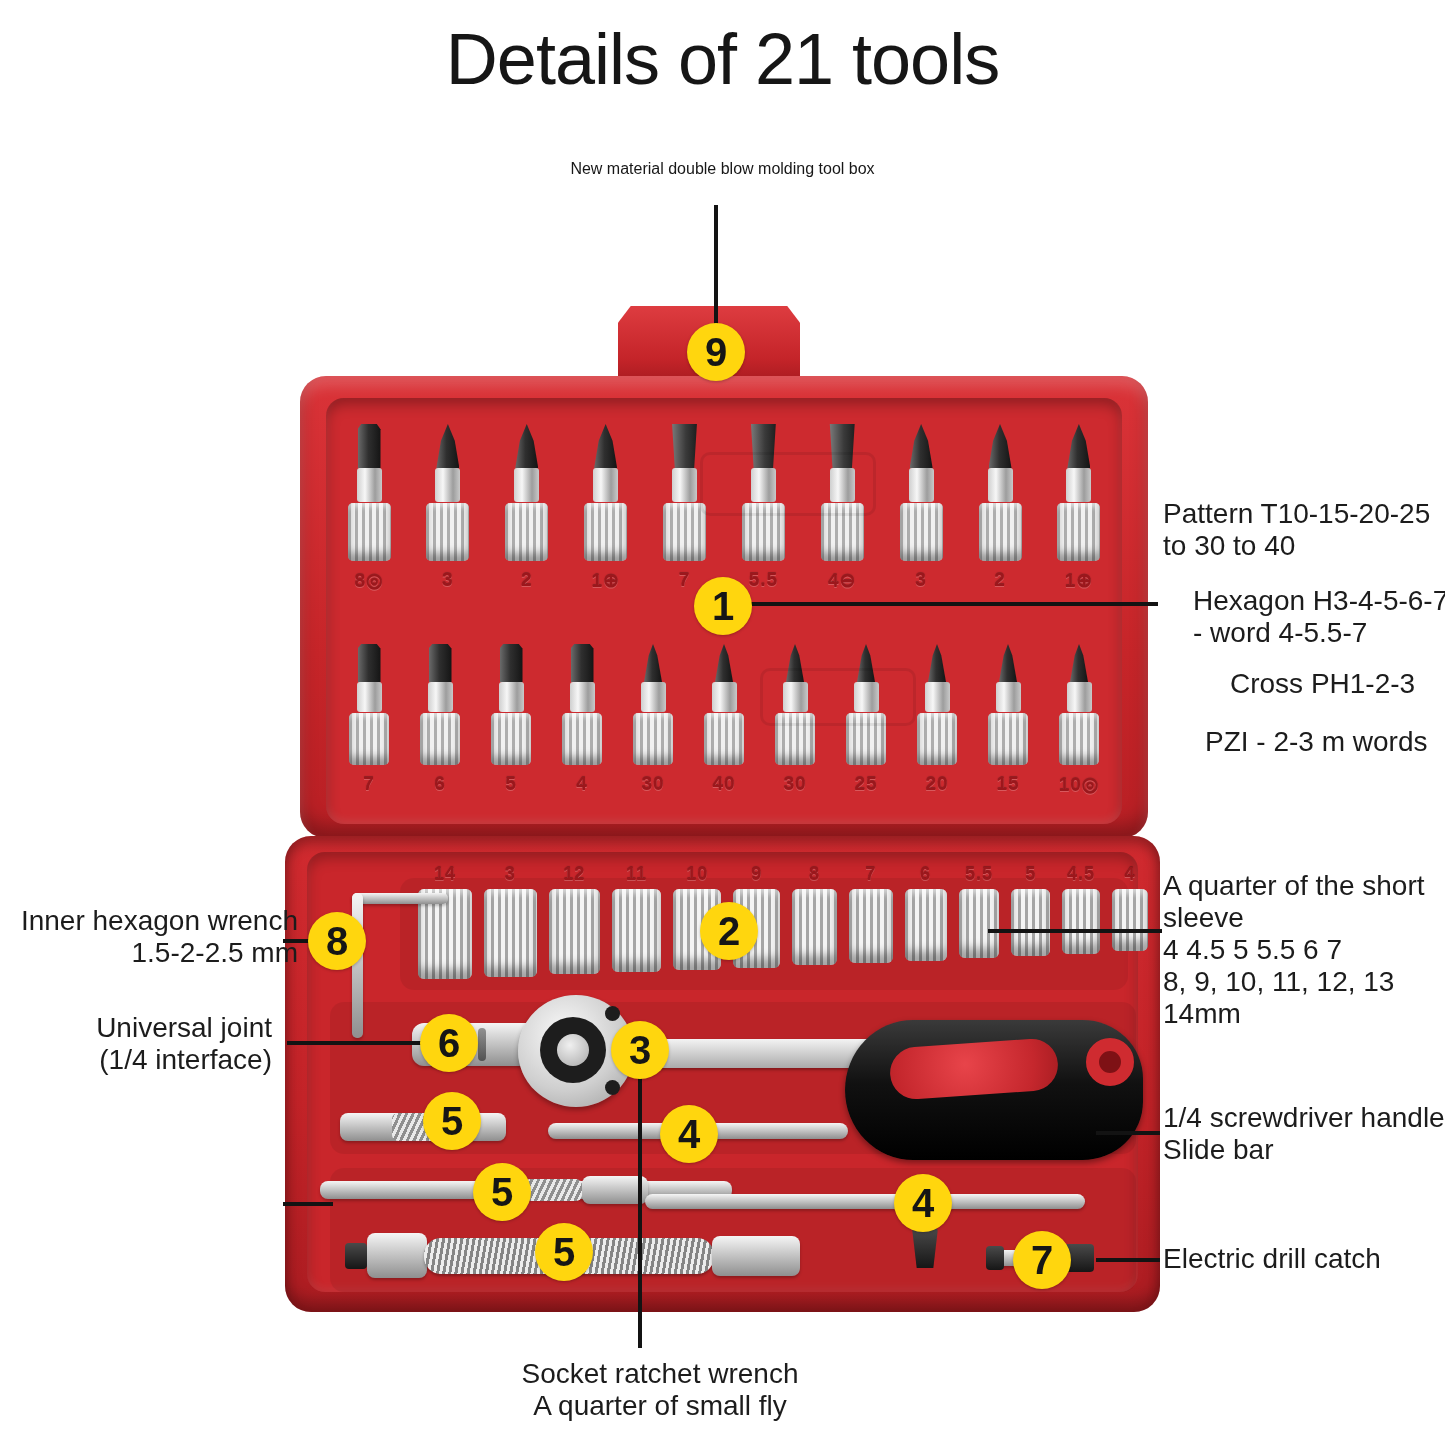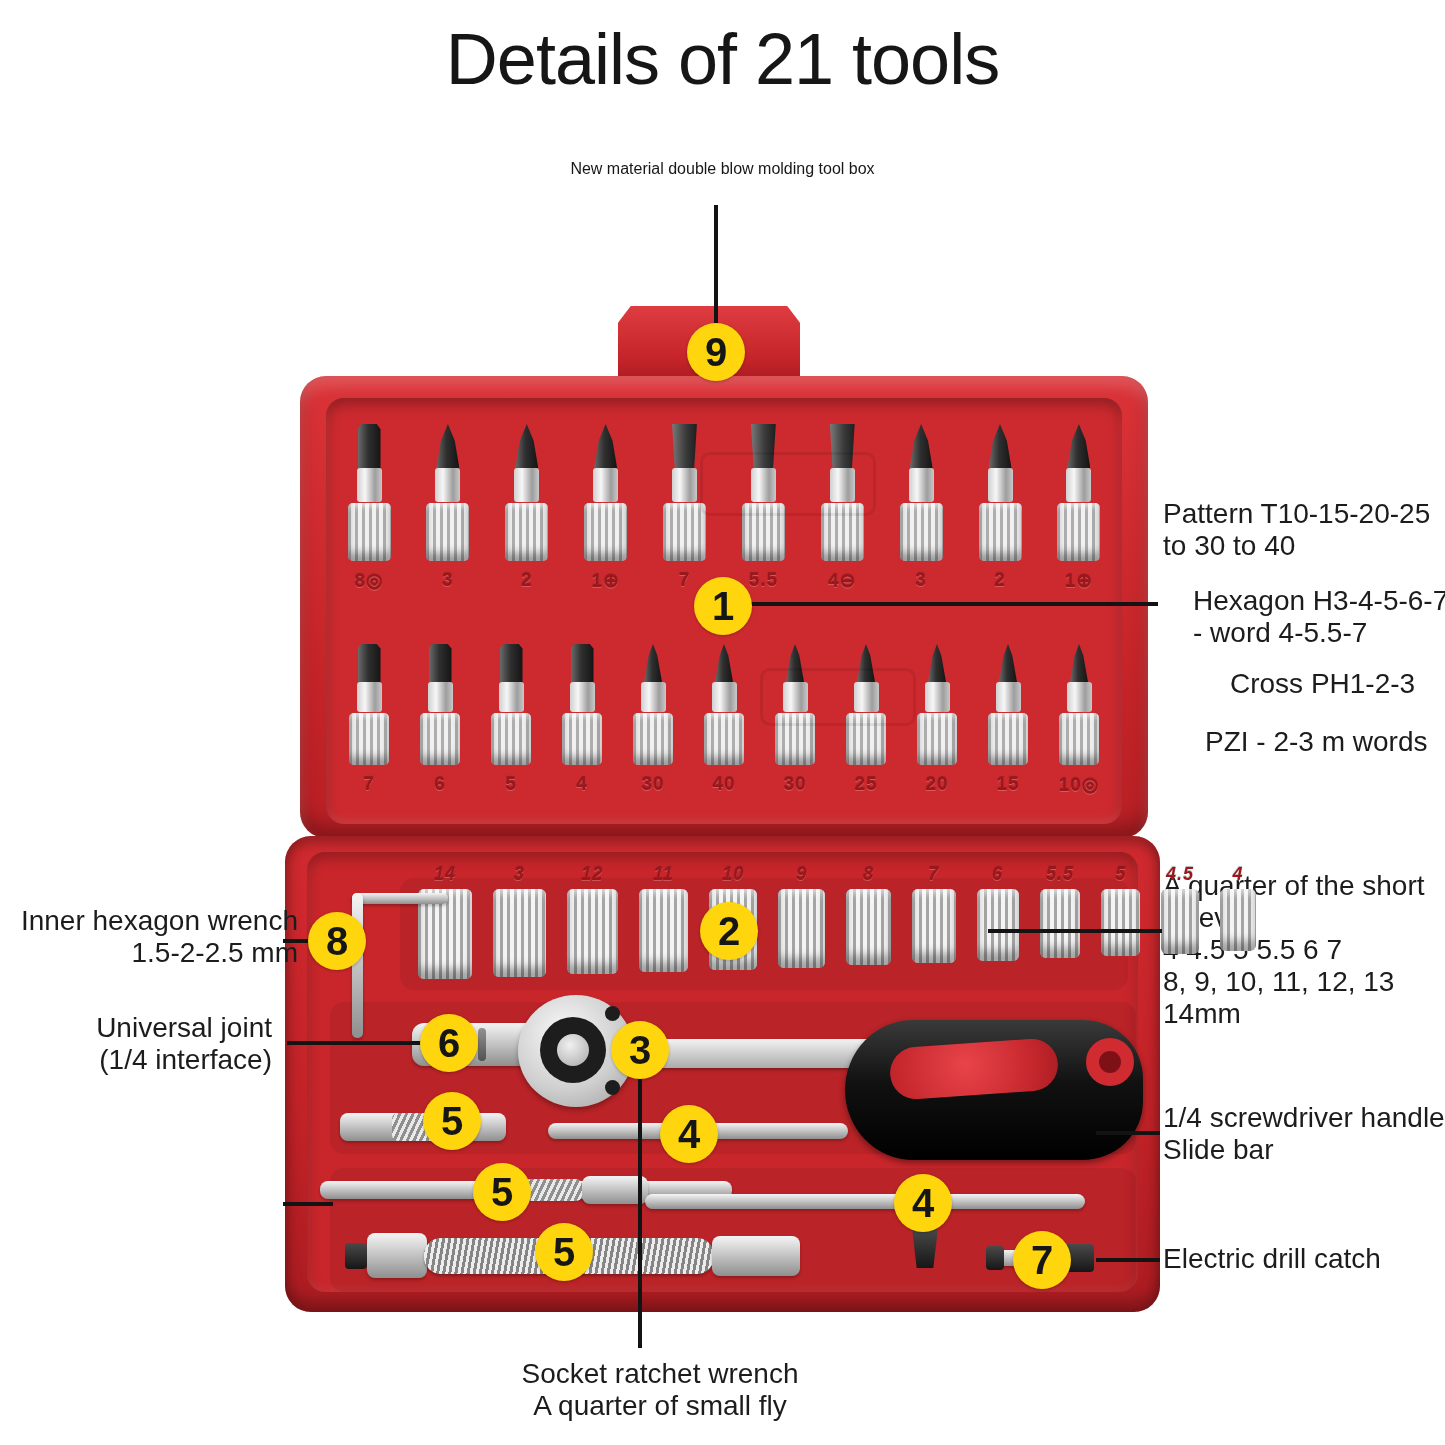--- a/index.html
+++ b/index.html
@@ -49,22 +49,22 @@
   .shank{width:25px;height:34px;border-radius:3px;
          background:linear-gradient(90deg,#cfcfcf,#f7f7f7 32%,#9d9d9d 72%,#c9c9c9);}
   .bbase{width:43px;height:58px;border-radius:5px;margin-top:1px;
          background:repeating-linear-gradient(90deg,#aeaeae 0 3px,#f1f1f1 3px 7px);
          box-shadow:inset 0 -8px 8px rgba(0,0,0,.35),inset 0 4px 5px rgba(255,255,255,.6);}
   .bit .molded{margin-top:8px;}
   .r2 .tip{height:38px;}
   .r2 .shank{height:30px;}
   .r2 .bbase{width:40px;height:52px;}
   
-  .sockrow{position:absolute;left:418px;top:864px;width:838px;display:flex;
-           justify-content:space-between;align-items:flex-start;z-index:6;font-style:italic;}
+  .sockrow{position:absolute;left:418px;top:864px;width:730px;display:flex;
+           justify-content:space-between;align-items:flex-start;z-index:6;}
   .sock{display:flex;flex-direction:column;align-items:center;}
   .sock .molded{font-size:18px;margin-bottom:4px;}
   .cyl{border-radius:6px;background:repeating-linear-gradient(90deg,#a5a5a5 0 3px,#f4f4f4 3px 7px);
        box-shadow:inset 0 -10px 10px rgba(0,0,0,.32),inset 0 5px 6px rgba(255,255,255,.55);}
   
   .metal{position:absolute;background:linear-gradient(180deg,#f5f5f5,#bdbdbd 55%,#8f8f8f);z-index:7;
          border-radius:8px;box-shadow:0 2px 3px rgba(0,0,0,.25);}
   .knurl{position:absolute;z-index:8;border-radius:6px;
          background:repeating-linear-gradient(115deg,#8f8f8f 0 3px,#e9e9e9 3px 6px);}
   .spring{position:absolute;z-index:7;border-radius:17px;

